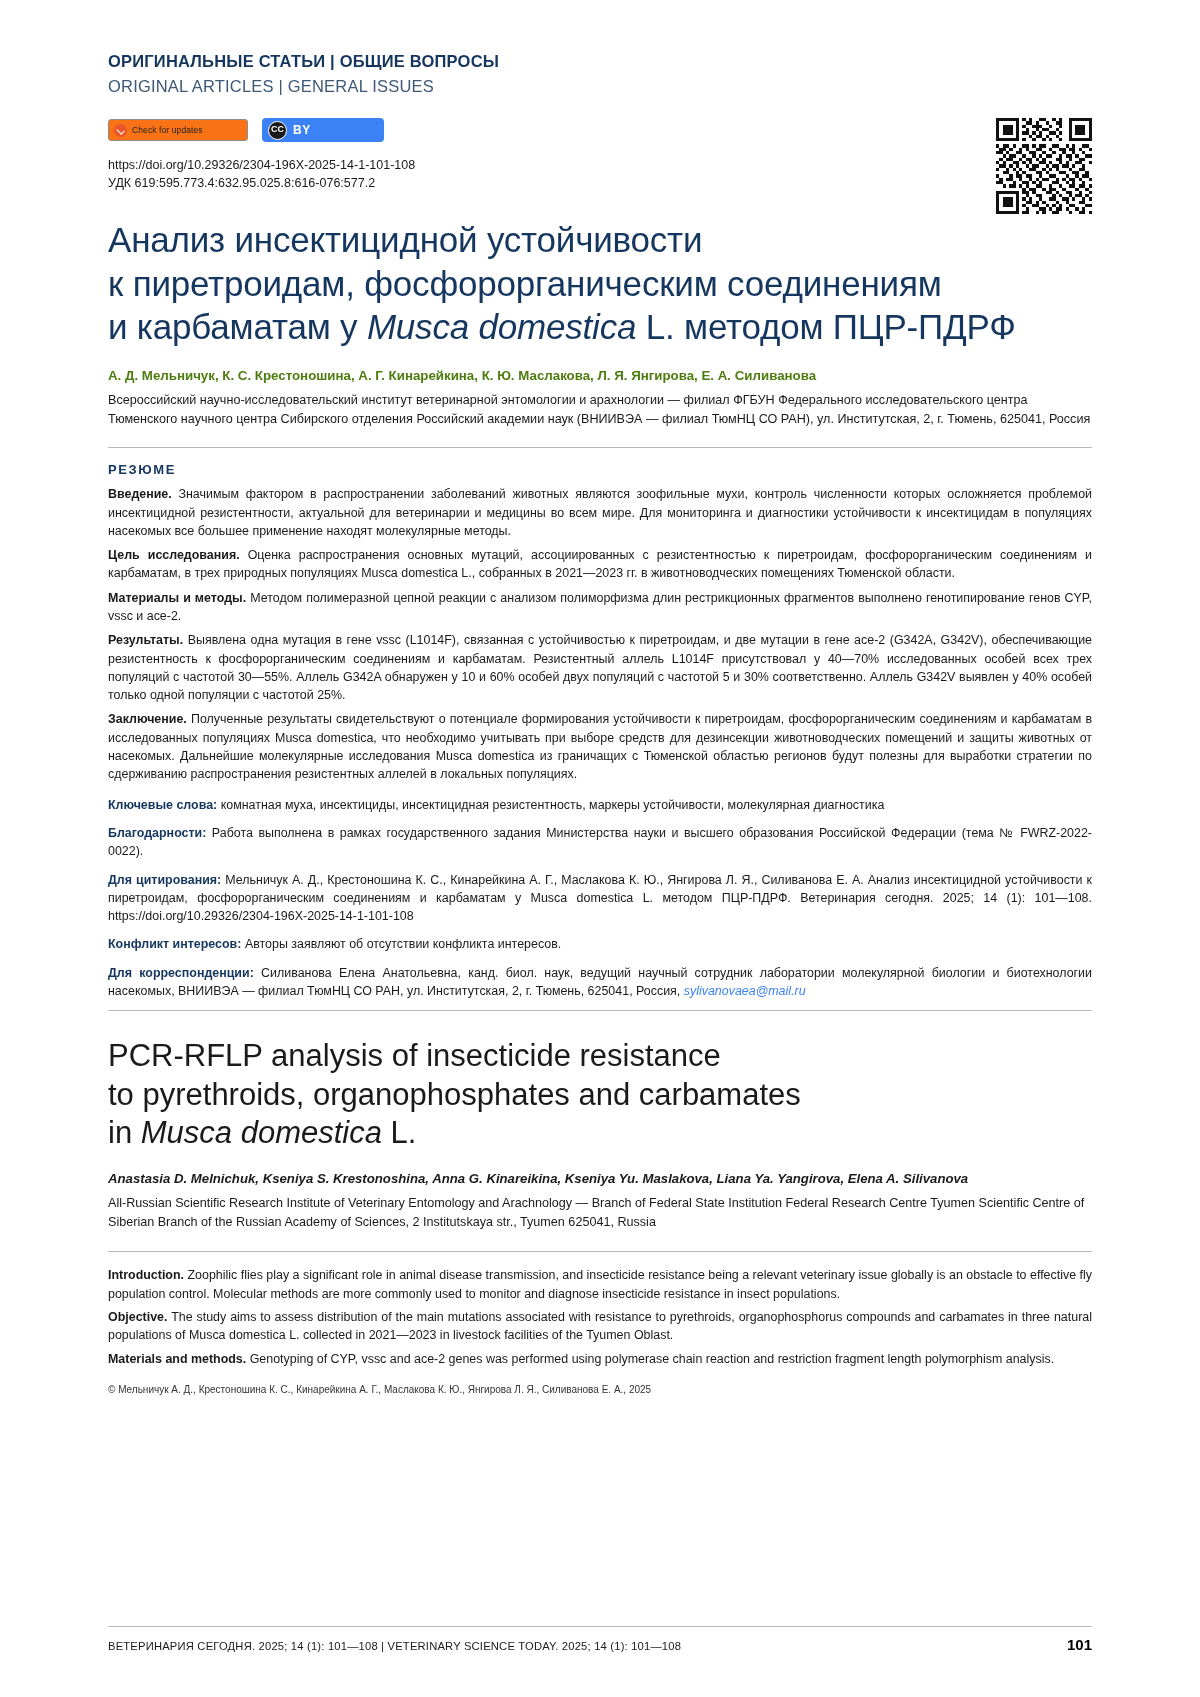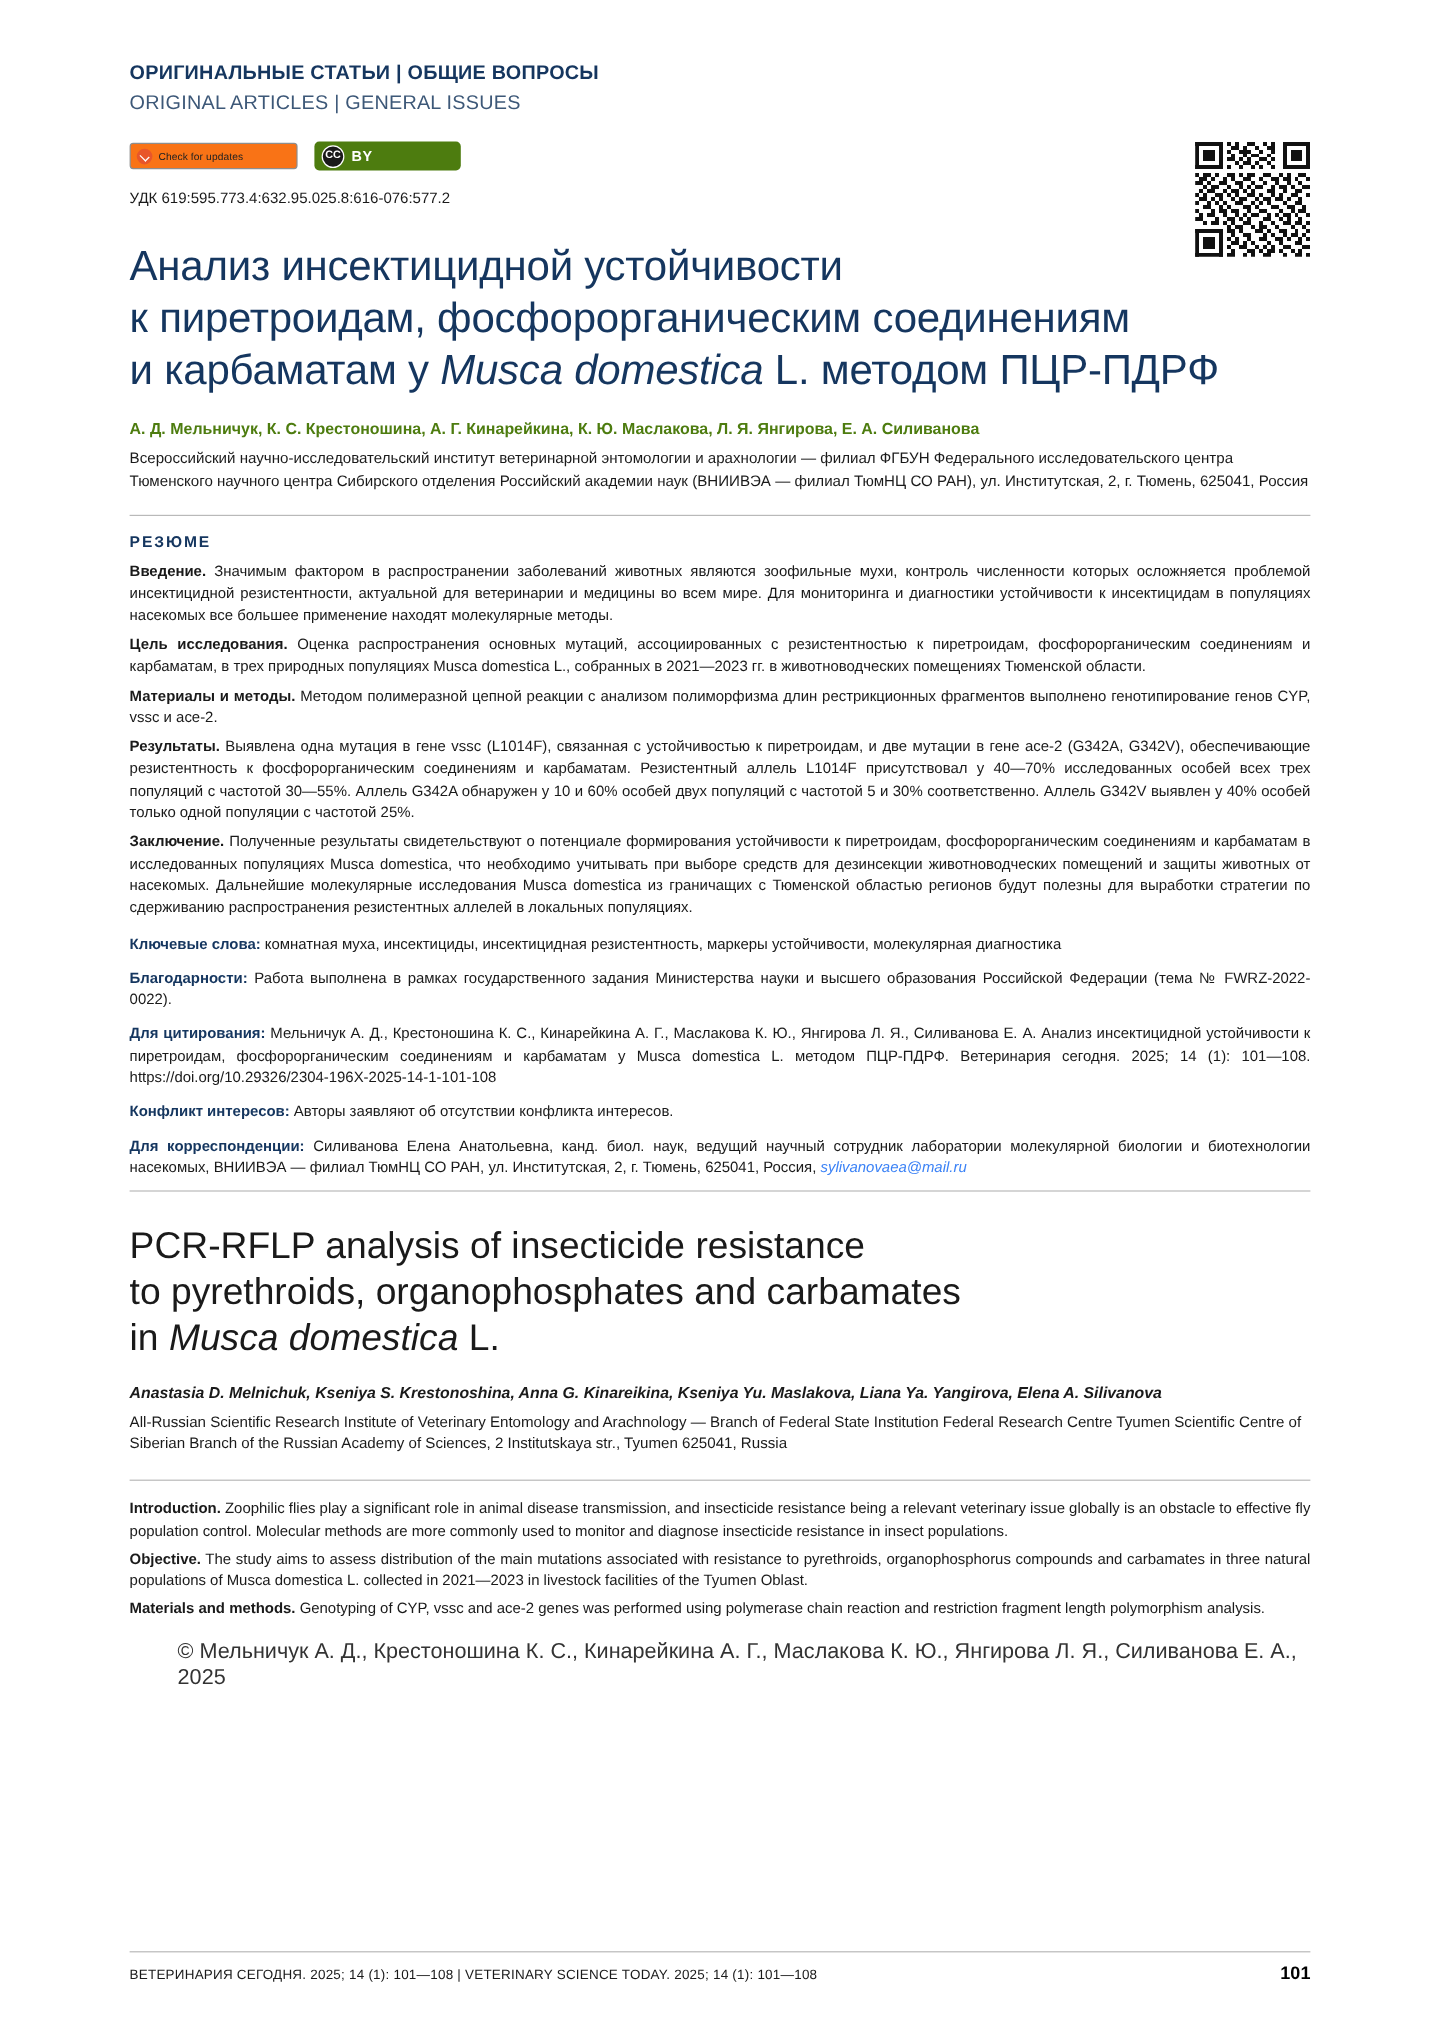--- a/index.html
+++ b/index.html
@@ -79,21 +79,21 @@
   }
   .crossmark .cm-text {
     font-size: 8.5px;
     color: #222;
     white-space: nowrap;
     letter-spacing: 0.1px;
   }
   .cc-badge {
     width: 122px;
     height: 24px;
-    background: #4d7c0f;
+    background: #3b82f6;
     border-radius: 4px;
     display: flex;
     align-items: center;
     gap: 6px;
     padding: 0 6px;
     box-sizing: border-box;
   }
   .cc-circle {
     width: 17px; height: 17px;
     border-radius: 50%;
@@ -212,24 +212,23 @@
     margin-bottom: 20px;
   }
   .abstract-en p {
     font-size: 12.45px;
     line-height: 1.47;
     margin: 0 0 5px 0;
     text-align: justify;
   }
 
   .copyright {
-    font-size: 18px;
+    font-size: 10px;
     color: #333;
     margin-top: 16px;
-    margin-left: 40px;
   }
 
   
   .footer {
     position: absolute;
     left: 108px;
     right: 108px;
     bottom: 44px;
   }
   .footer-rule {
@@ -266,20 +265,21 @@
       <span class="cm-logo"></span>
       <span class="cm-text">Check for updates</span>
     </div>
     <div class="cc-badge">
       <span class="cc-circle">CC</span>
       <span class="cc-by">BY</span>
     </div>
   </div>
 
   <div class="doi-block">
+    <div>https://doi.org/10.29326/2304-196X-2025-14-1-101-108</div>
     <div>УДК 619:595.773.4:632.95.025.8:616-076:577.2</div>
   </div>
 
   <svg class="qr" viewBox="0 0 29 29" shape-rendering="crispEdges">
     <rect width="29" height="29" fill="#ffffff"></rect>
     <g fill="#111111">
       <rect x="0" y="0" width="7" height="1"></rect>
         <rect x="0" y="6" width="7" height="1"></rect>
       <rect x="0" y="0" width="1" height="7"></rect>
         <rect x="6" y="0" width="1" height="7"></rect>

